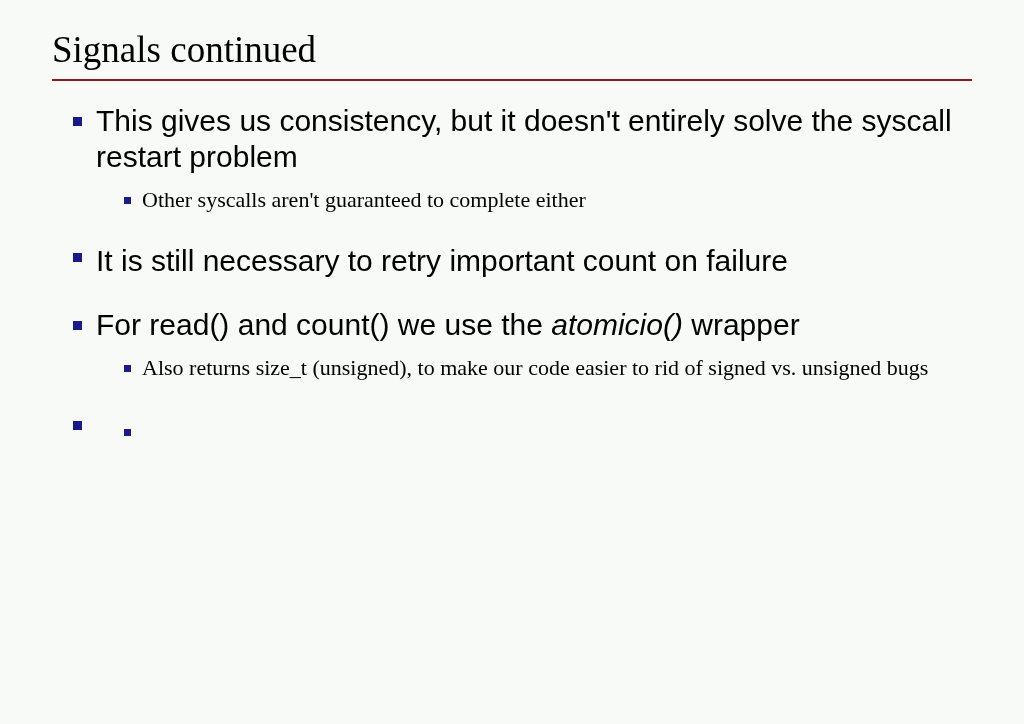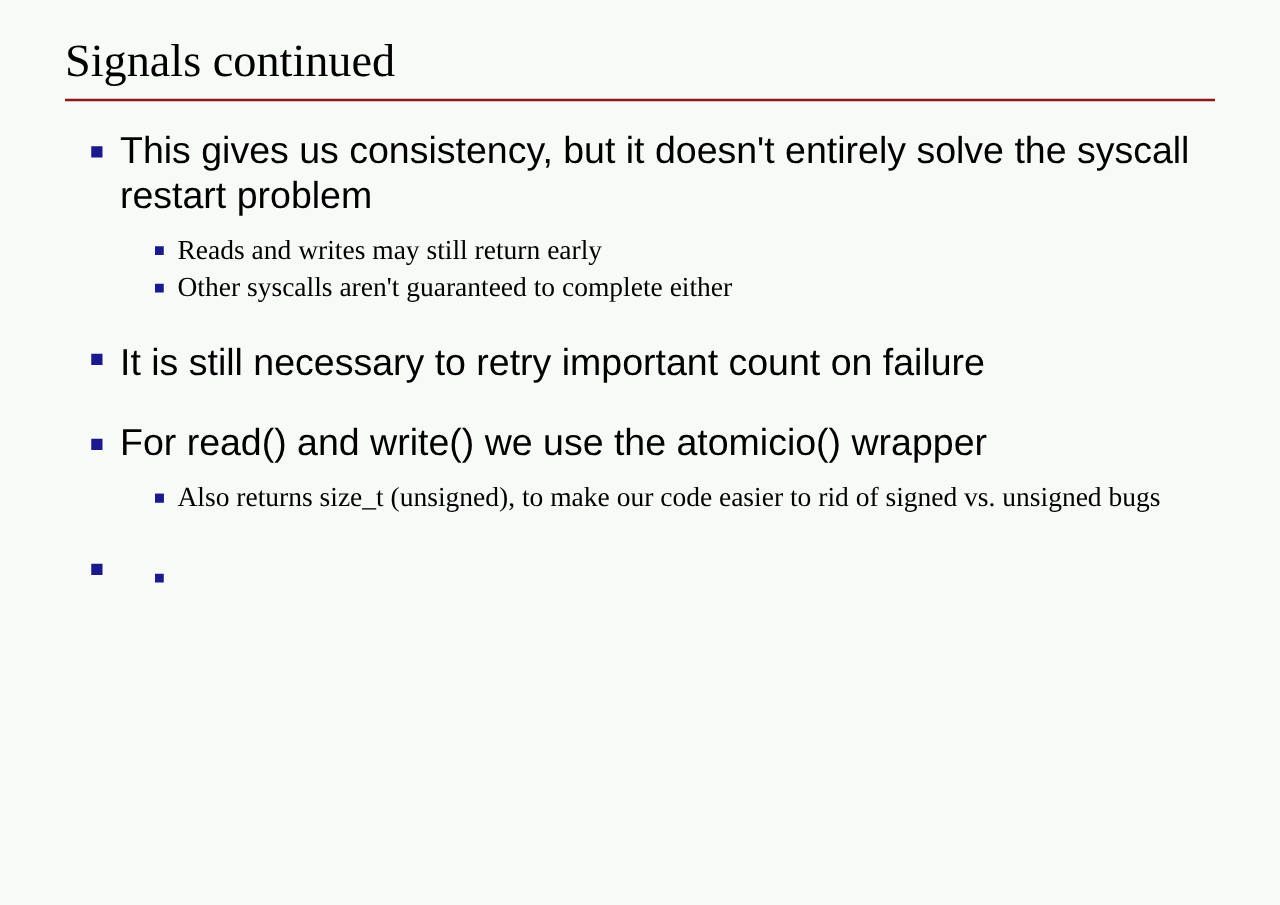--- a/index.html
+++ b/index.html
@@ -80,58 +80,55 @@
   .gap {
     height: 24px;
   }
   .gap-sm {
     height: 10px;
   }
   .l1.tall {
     line-height: 44px;
   }
   .ital {
+    font-style: italic;
   }
 </style>
 </head>
 <body>
 
 <div class="slide">
 
   <div class="slide-title">Signals continued</div>
   <div class="title-rule"></div>
 
   <div class="content">
 
     <div class="l1">
       <span class="bullet"></span>
       <span>This gives us consistency, but it doesn't entirely solve the syscall restart problem</span>
     </div>
     <div class="gap-sm"></div>
     <div class="l2">
       <span class="bullet"></span>
-      <span>Reads and writes may still return early</span>
-    </div>
-    <div class="l2">
-      <span class="bullet"></span>
       <span>Other syscalls aren't guaranteed to complete either</span>
     </div>
 
     <div class="gap"></div>
 
     <div class="l1 tall">
       <span class="bullet"></span>
       <span>It is still necessary to retry important count on failure</span>
     </div>
 
     <div class="gap"></div>
 
     <div class="l1">
       <span class="bullet"></span>
-      <span>For read() and write() we use the </span><span class="ital">atomicio()</span><span> wrapper</span>
+      <span>For read() and count() we use the </span><span class="ital">atomicio()</span><span> wrapper</span>
     </div>
     <div class="gap-sm"></div>
     <div class="l2">
       <span class="bullet"></span>
     </div>
     <div class="l2">
       <span class="bullet"></span>
       <span>Also returns size_t (unsigned), to make our code easier to rid of signed vs. unsigned bugs</span>
     </div>
 

